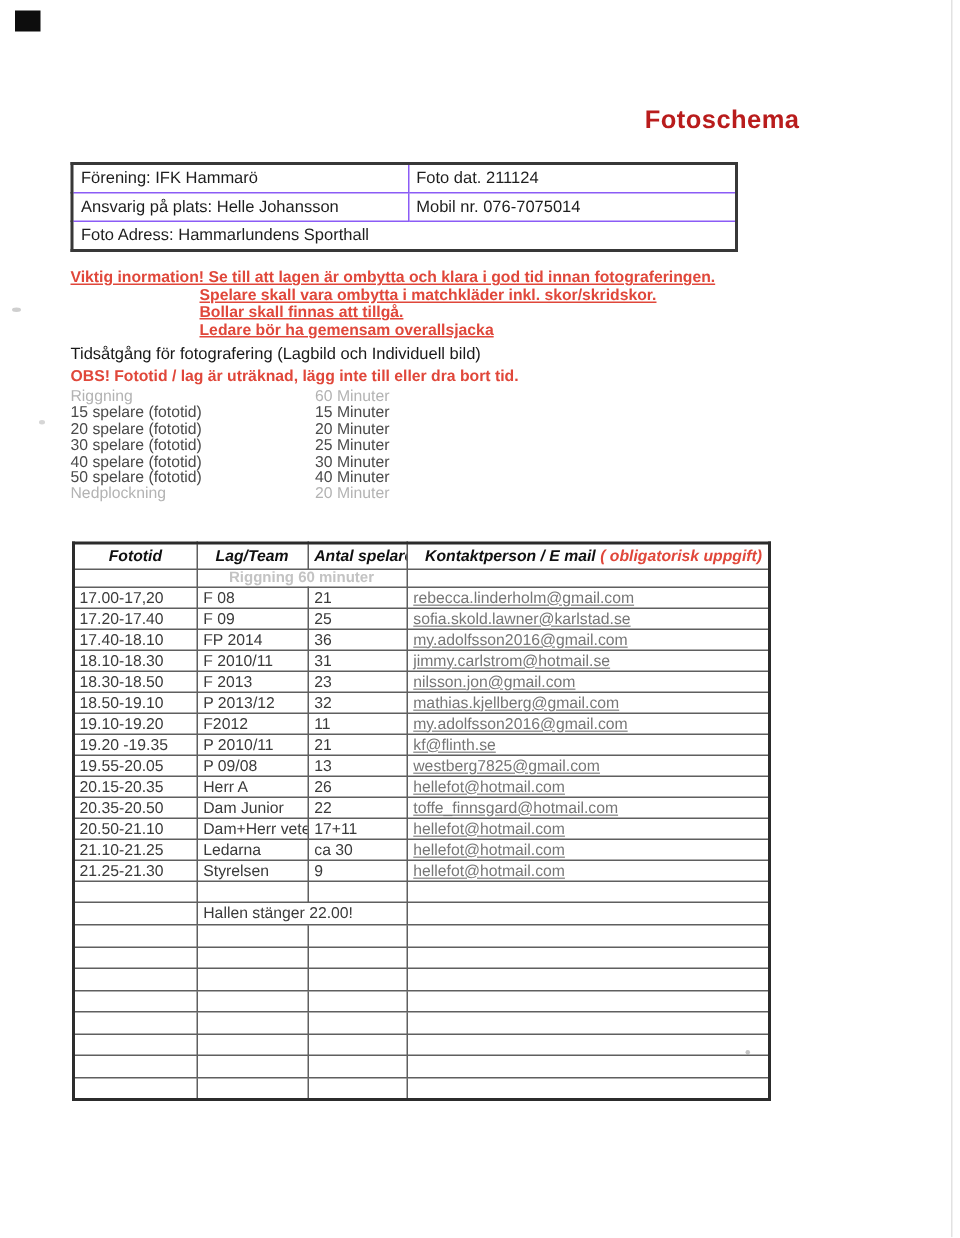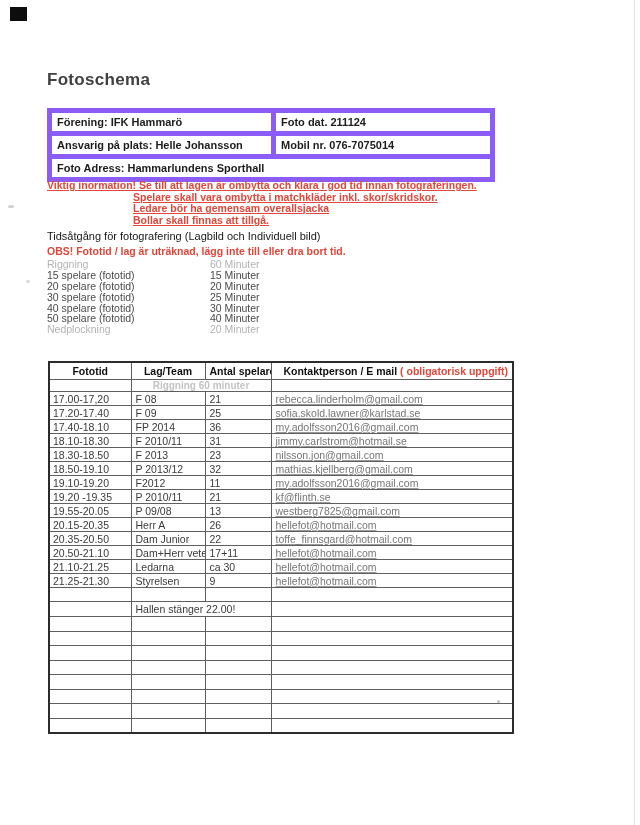--- a/index.html
+++ b/index.html
@@ -13,44 +13,44 @@
   html,body{margin:0;padding:0;background:#ffffff;}
   .page{position:relative;width:640px;height:825px;background:#ffffff;
         font-family:"Liberation Sans",sans-serif;overflow:hidden;}
   .scan-edge{position:absolute;right:5px;top:0;width:1px;height:825px;background:#e2e2e2;}
   .corner-mark{position:absolute;left:10px;top:7px;width:17px;height:14px;background:#0d0d0d;}
   .speck{position:absolute;border-radius:50%;}
   .speck-a{left:8px;top:205px;width:6px;height:3px;background:#cfcfcf;}
   .speck-b{left:26px;top:280px;width:4px;height:3px;background:#d6d6d6;}
   .speck-c{left:497px;top:700px;width:3px;height:3px;background:#c4c4c4;}
 
-  .title{position:absolute;left:47px;top:70px;width:486px;text-align:left;
-         font-size:17px;font-weight:bold;color:#404040;letter-spacing:.3px;}
+  .title{position:absolute;left:47px;top:70px;width:486px;text-align:right;
+         font-size:17px;font-weight:bold;color:#b91c1c;letter-spacing:.3px;}
 
   .info-table{position:absolute;left:47px;top:108px;width:443px;
               border-collapse:collapse;table-layout:fixed;border:2px solid #383838;}
-  .info-table td{border:5px solid #8b5cf6;font-size:11px;font-weight:bold;color:var(--ink);
+  .info-table td{border:1px solid #8b5cf6;font-size:11px;font-weight:normal;color:var(--ink);
                  padding:2px 4px 2px 5px;height:14px;white-space:nowrap;overflow:hidden;}
 
   .warning{position:absolute;left:47px;top:180px;font-size:10.5px;font-weight:bold;
            color:var(--red);line-height:11.6px;white-space:nowrap;text-decoration:underline;}
   .warning .ind{padding-left:86px;}
 
   .dur-heading{position:absolute;left:47px;top:230px;font-size:11px;font-weight:normal;color:#181818;}
   .obs{position:absolute;left:47px;top:245px;font-size:10.5px;font-weight:bold;color:var(--red);}
   .dur-list{position:absolute;left:47px;top:259px;font-size:10.5px;color:#4a4a4a;}
   .dur-row{height:10.9px;line-height:10.9px;white-space:nowrap;}
   .dur-row .lbl{display:inline-block;width:163px;}
   .dur-row.muted{color:var(--muted);}
 
   .schedule{position:absolute;left:48px;top:361px;width:464px;border-collapse:collapse;
             table-layout:fixed;font-size:10.5px;color:var(--table-ink);border:2px solid #2c2c2c;}
   .schedule th,.schedule td{border:1px solid var(--border);padding:0 4px;
             overflow:hidden;white-space:nowrap;}
-  .schedule thead th{height:16px;font-size:10.5px;font-weight:bold;color:#101010;text-align:center;}
+  .schedule thead th{height:16px;font-size:10.5px;font-weight:bold;color:#101010;text-align:center;font-style:italic;}
   .schedule thead th.left{text-align:right;}
   .schedule td{height:13px;}
   .schedule tr.rig-row td{height:10px;color:#c3c3c3;font-size:10px;text-align:center;font-weight:bold;}
   .schedule td.center{text-align:left;}
   .schedule td.time{padding-left:3px;}
   .email{color:var(--email);text-decoration:underline;text-decoration-color:#9a9a9a;}
   .hdr-red{color:var(--red);}
   .schedule tr.note-row td{height:14px;}
   .schedule tr.pad-row td{height:13.5px;}
 </style>
@@ -83,22 +83,22 @@
     </tr>
     <tr>
       <td colspan="2">Foto Adress: Hammarlundens Sporthall</td>
     </tr>
   </tbody>
     </table>
 
   <div class="warning">
     <div>Viktig inormation! Se till att lagen är ombytta och klara i god tid innan fotograferingen.</div>
     <div class="ind">Spelare skall vara ombytta i matchkläder inkl. skor/skridskor.</div>
+    <div class="ind">Bollar skall finnas att tillgå.</div>
     <div class="ind">Ledare bör ha gemensam overallsjacka</div>
-    <div class="ind">Bollar skall finnas att tillgå.</div>
   </div>
 
   <div class="dur-heading">Tidsåtgång för fotografering (Lagbild och Individuell bild)</div>
   <div class="obs">OBS! Fototid / lag är uträknad, lägg inte till eller dra bort tid.</div>
 
   <div class="dur-list">
       <div class="dur-row muted"><span class="lbl">Riggning</span><span>60 Minuter</span></div>
       <div class="dur-row"><span class="lbl">15 spelare (fototid)</span><span>15 Minuter</span></div>
       <div class="dur-row"><span class="lbl">20 spelare (fototid)</span><span>20 Minuter</span></div>
       <div class="dur-row"><span class="lbl">30 spelare (fototid)</span><span>25 Minuter</span></div>

